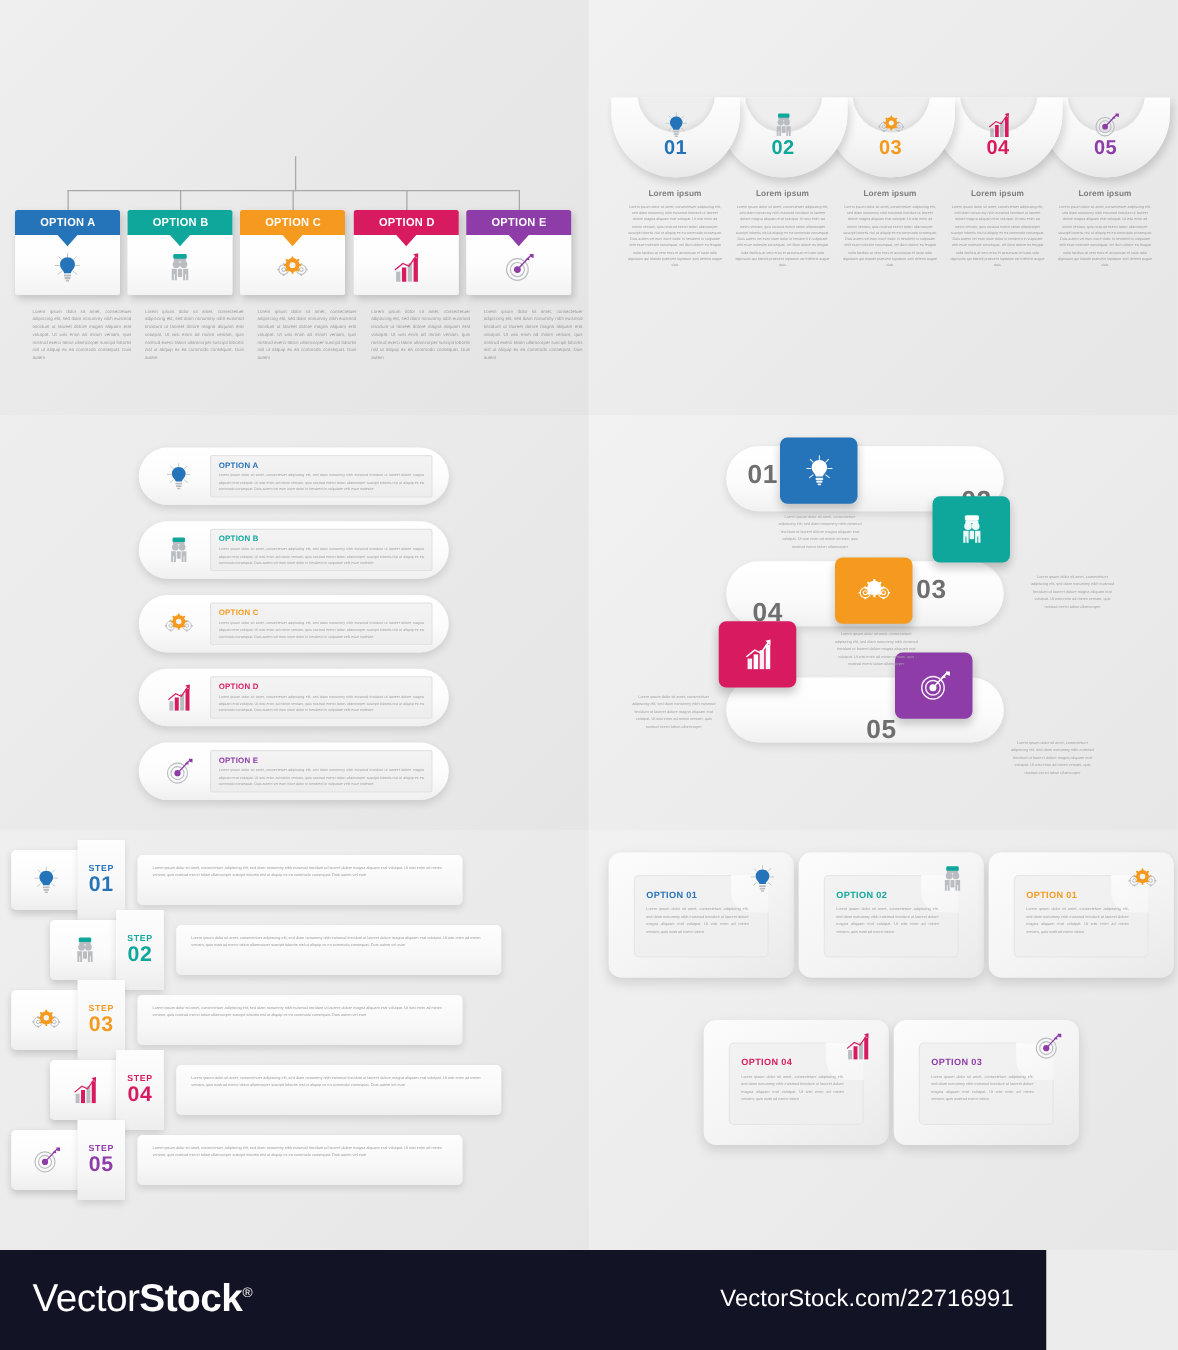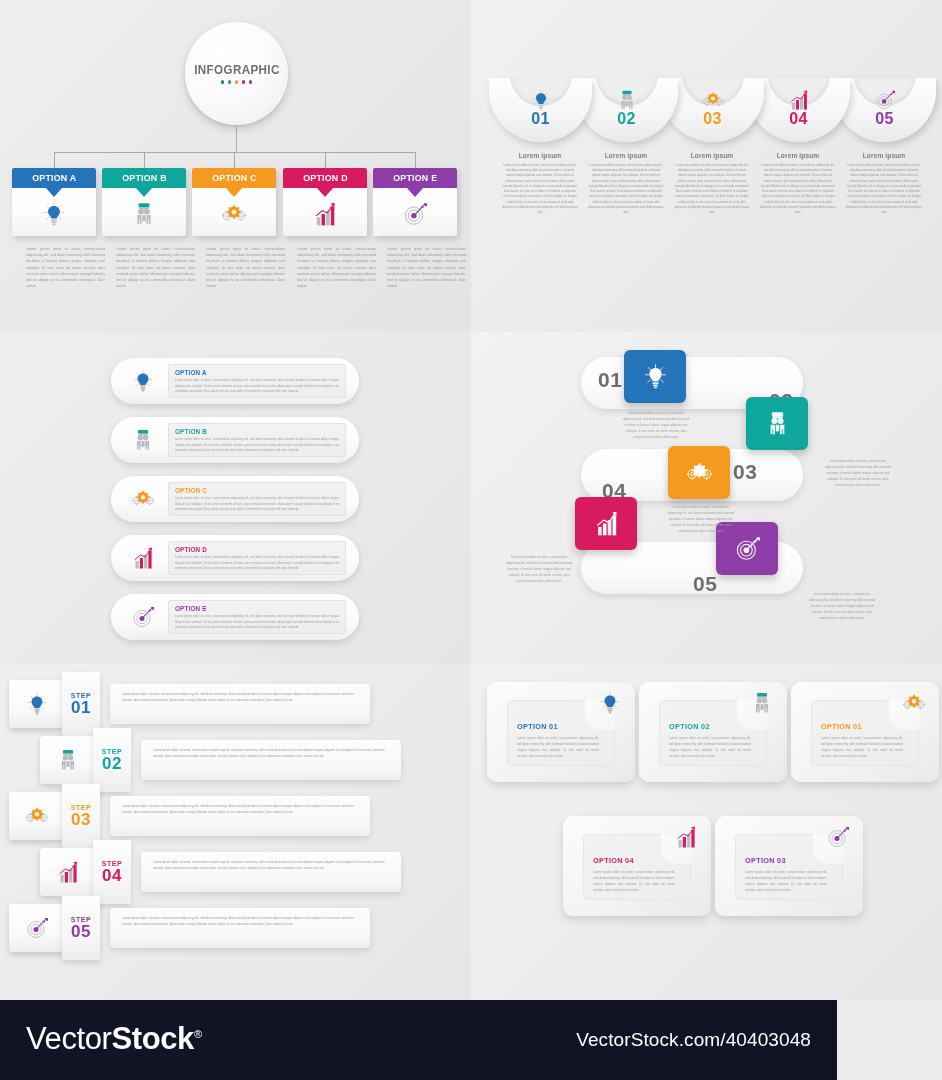--- a/index.html
+++ b/index.html
@@ -146,21 +146,21 @@
          box-shadow: 0 4px 9px rgba(0,0,0,0.13); }
   .oc2-inner { position:absolute; left:20px; top:18px; width:108px; height:66px;
                background: linear-gradient(160deg,#f2f2f2 0%,#eeeeee 100%);
                border:0.5px solid #e6e6e6; border-radius:4px;
                padding:10px 9px 0 9px; }
   .oc2-cut { position:absolute; right:-1px; top:-1px; width:30px; height:30px;
              background: linear-gradient(150deg,#fbfbfb 0%,#f5f5f5 100%);
              border-radius:0 4px 0 16px; }
   .oc2-inner h4 { font-family:"Liberation Sans Narrow","Liberation Sans",sans-serif;
                   font-weight:700; font-size:7.3px; letter-spacing:0.3px; margin-bottom:4px;
-                  position:relative; z-index:2;margin-top:11px; }
+                  position:relative; z-index:2; }
   .oc2-inner p { font-size:3.1px; line-height:1.95; color:#9f9f9f; text-align:justify;
                  position:relative; z-index:2; width:82px; }
   .oc2-icon { position:absolute; right:12px; top:9px; width:26px; height:24px;
               display:flex; align-items:center; justify-content:center; z-index:3; }
 
   
   #footer { position:absolute; left:0; top:1000px; width:837px; height:80px;
             background:#121325; }
   .vs-logo { position:absolute; left:26px; top:21px; color:#fff; font-size:31px;
              font-family:"Liberation Sans Narrow","Liberation Sans",sans-serif;
@@ -178,30 +178,20 @@
 <div class="stage">
 
   <div class="panel p-tl"></div>
   <div class="panel p-tr"></div>
   <div class="panel p-ml"></div>
   <div class="panel p-mr"></div>
   <div class="panel p-bl"></div>
   <div class="panel p-br"></div>
 
   <div id="sec-orgchart">
-    <div class="hub">
-      <div class="hub-title cond">INFOGRAPHIC</div>
-      <div class="hub-dots">
-          <i style="background: rgb(37, 115, 185);"></i>
-          <i style="background: rgb(15, 167, 156);"></i>
-          <i style="background: rgb(245, 154, 30);"></i>
-          <i style="background: rgb(216, 27, 96);"></i>
-          <i style="background: rgb(142, 60, 168);"></i>
-        </div>
-    </div>
     <div class="trunk"></div>
     <div class="rail" style="left: 54px; width: 361px;"></div>
     <div id="oc-drops">
         <div class="drop" style="left: 54px;"></div>
         <div class="drop" style="left: 144px;"></div>
         <div class="drop" style="left: 234px;"></div>
         <div class="drop" style="left: 325px;"></div>
         <div class="drop" style="left: 415px;"></div>
       </div>
     <div id="oc-cards">
@@ -962,14 +952,14 @@
         </div>
       </div>
   </div>
 
 </div>
 
 <div id="footer">
   <div class="vs-logo">
     <span class="thin">Vector</span><span class="bold">Stock</span><sup>®</sup>
   </div>
-  <div class="vs-url">VectorStock.com/40403048</div>
+  <div class="vs-url">VectorStock.com/22716991</div>
 </div>
 
 </body></html>

